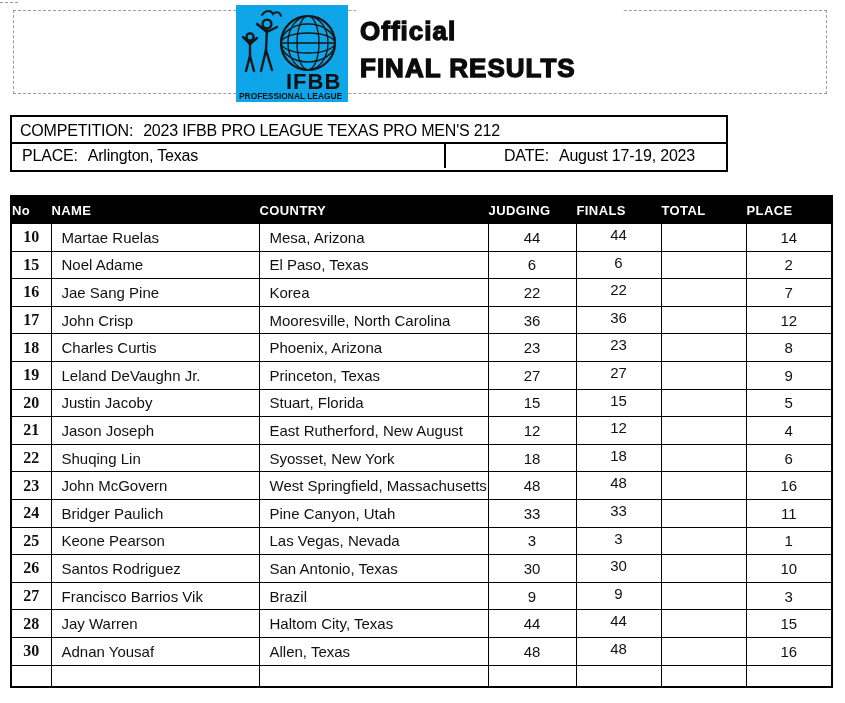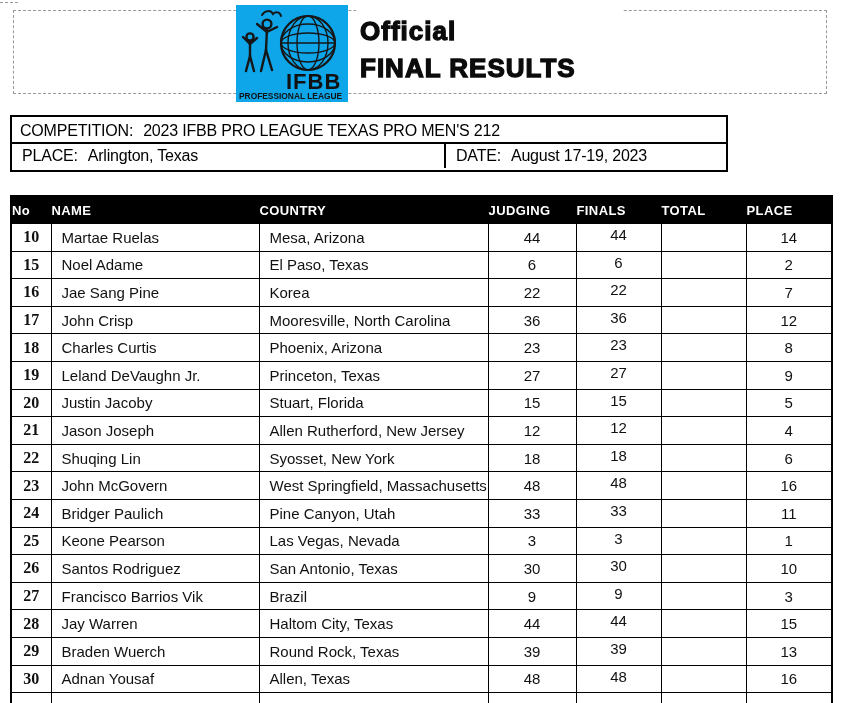--- a/index.html
+++ b/index.html
@@ -31,21 +31,21 @@
   }
   
   .info-box{
     position:absolute;left:10px;top:115px;width:718px;height:57px;
     border:2px solid #000;box-sizing:border-box;font-size:16px;letter-spacing:-0.2px;
   }
   .info-row1{
     height:27px;line-height:27px;border-bottom:2px solid #000;
     padding-left:8px;white-space:nowrap;box-sizing:border-box;
   }
-  .info-row2{display:flex;height:24px;line-height:24px;}
+  .info-row2{display:flex;height:24px;line-height:24px;gap:48px;}
   .info-place{
     width:434px;border-right:2px solid #000;padding-left:10px;box-sizing:border-box;
     white-space:nowrap;
   }
   .info-date{flex:1;padding-left:10px;white-space:nowrap;}
   .info-label{margin-right:10px;}
   
   table.results{
     position:absolute;left:10px;top:195px;width:823px;
     border-collapse:collapse;table-layout:fixed;border:2px solid #000;
@@ -206,21 +206,21 @@
           <td class="col-name">Justin Jacoby</td>
           <td class="col-country">Stuart, Florida</td>
           <td class="col-judging">15</td>
           <td class="col-finals">15</td>
           <td class="col-total"></td>
           <td class="col-place">5</td>
         </tr>
         <tr>
           <td class="col-no">21</td>
           <td class="col-name">Jason Joseph</td>
-          <td class="col-country">Allen Rutherford, New Jersey</td>
+          <td class="col-country">East Rutherford, New August</td>
           <td class="col-judging">12</td>
           <td class="col-finals">12</td>
           <td class="col-total"></td>
           <td class="col-place">4</td>
         </tr>
         <tr>
           <td class="col-no">22</td>
           <td class="col-name">Shuqing Lin</td>
           <td class="col-country">Syosset, New York</td>
           <td class="col-judging">18</td>
@@ -274,29 +274,20 @@
           <td class="col-place">3</td>
         </tr>
         <tr>
           <td class="col-no">28</td>
           <td class="col-name">Jay Warren</td>
           <td class="col-country">Haltom City, Texas</td>
           <td class="col-judging">44</td>
           <td class="col-finals">44</td>
           <td class="col-total"></td>
           <td class="col-place">15</td>
-        </tr>
-        <tr>
-          <td class="col-no">29</td>
-          <td class="col-name">Braden Wuerch</td>
-          <td class="col-country">Round Rock, Texas</td>
-          <td class="col-judging">39</td>
-          <td class="col-finals">39</td>
-          <td class="col-total"></td>
-          <td class="col-place">13</td>
         </tr>
         <tr>
           <td class="col-no">30</td>
           <td class="col-name">Adnan Yousaf</td>
           <td class="col-country">Allen, Texas</td>
           <td class="col-judging">48</td>
           <td class="col-finals">48</td>
           <td class="col-total"></td>
           <td class="col-place">16</td>
         </tr>

